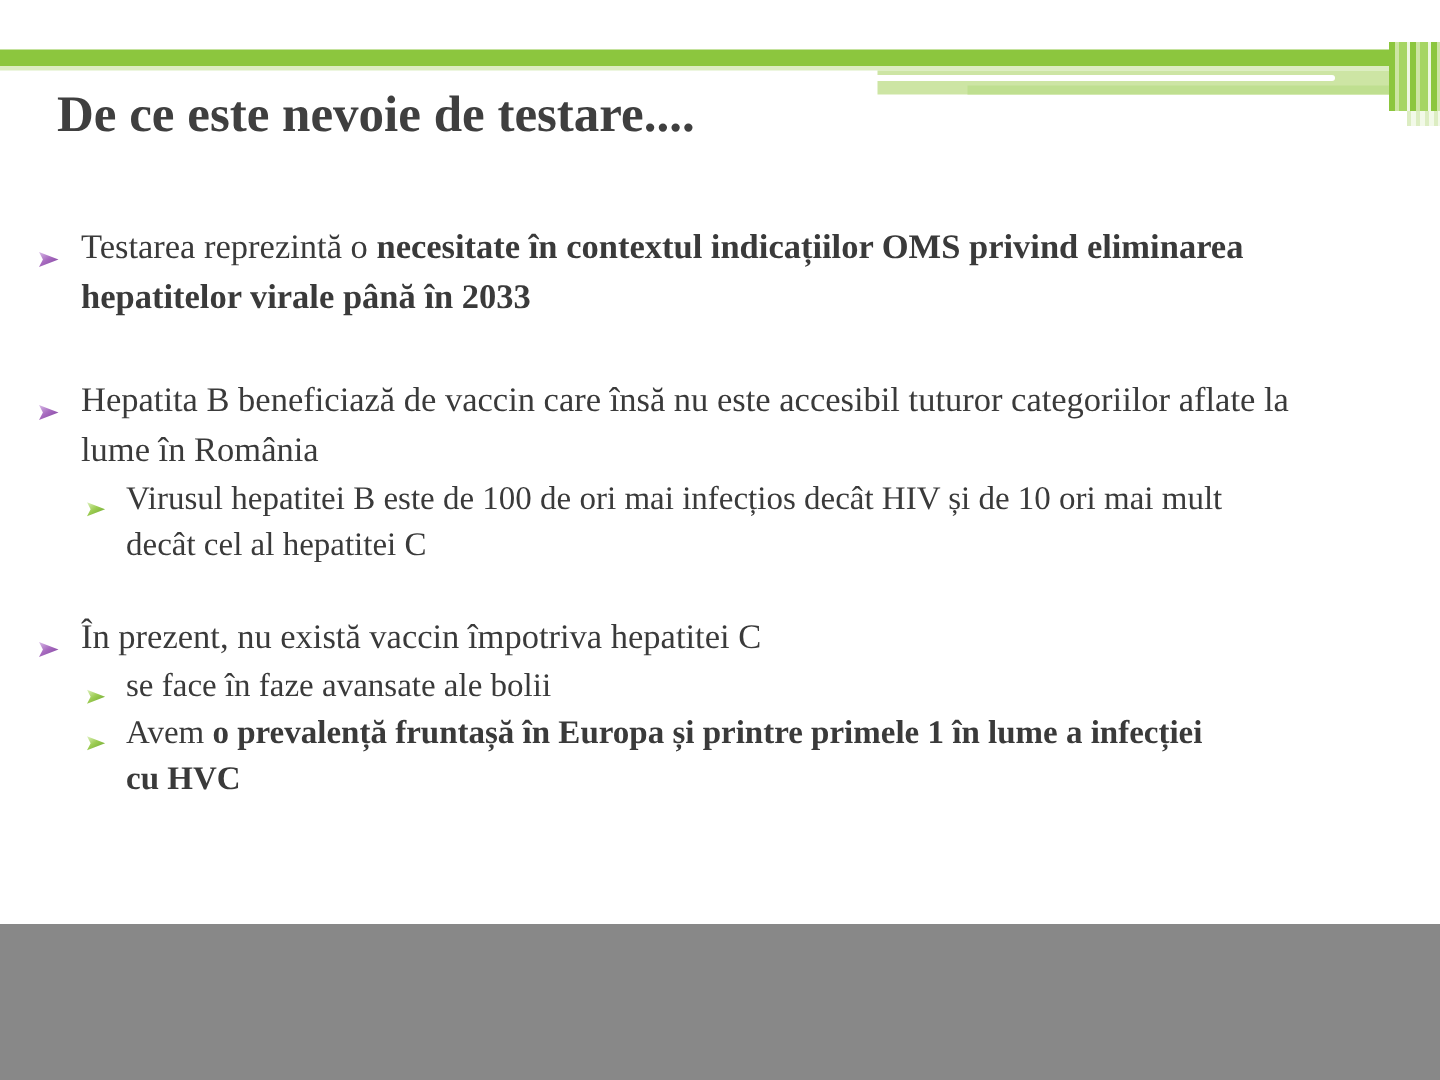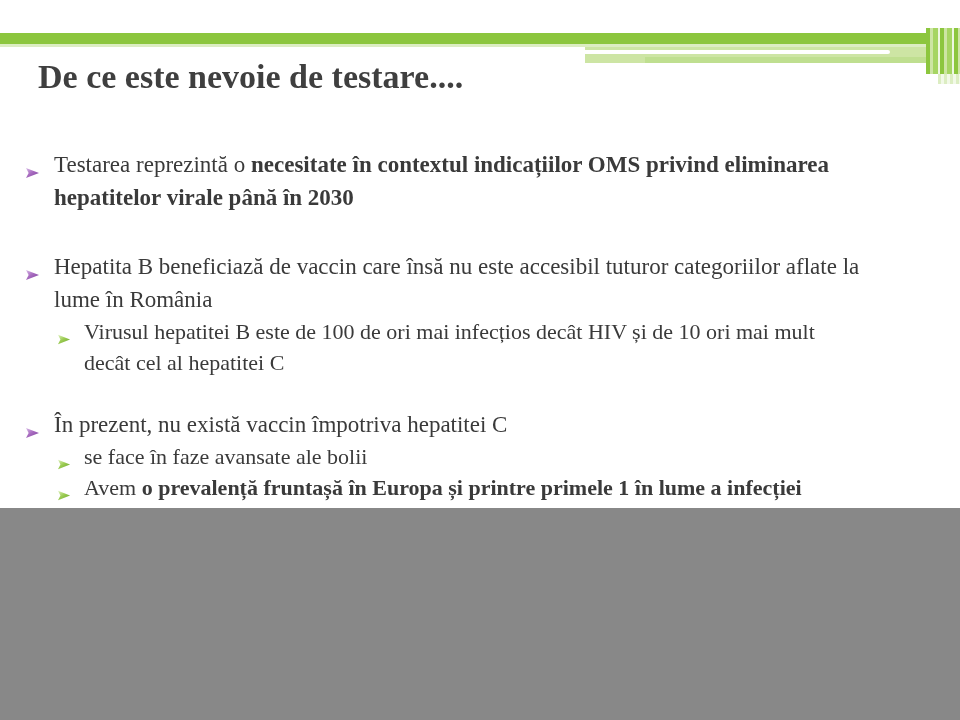--- a/index.html
+++ b/index.html
@@ -1,16 +1,16 @@
 <!DOCTYPE html>
 <html style="--accent_green: #8CC63E; --light_green: #CDE5A4; --pale_green: #DCEDC2; --stripe_dark: #A6D563; --bullet_purple: #9A5FB5; --bullet_green: #7DBE3C; --title_text: #3F3F3F; --body_text: #3A3A3A;"><head>
 <meta charset="utf-8">
 <style>
   html,body{margin:0;padding:0;background:#888;}
-  .slide{position:relative;width:960px;height:508px;background:#ffffff;overflow:hidden;
+  .slide{position:relative;width:960px;height:616px;background:#ffffff;overflow:hidden;
          font-family:"Liberation Serif","DejaVu Serif",serif;}
 
   
   .bar-main{position:absolute;left:0;top:33px;width:960px;height:11px;background:var(--accent_green);}
   .bar-fringe{position:absolute;left:0;top:44px;width:938px;height:3px;background:var(--pale_green);}
   .band-light{position:absolute;left:585px;top:47px;width:375px;height:16px;background:var(--light_green);}
   .band-light2{position:absolute;left:645px;top:57px;width:315px;height:6px;background:#BFDF90;}
   .white-line{position:absolute;left:567px;top:50px;width:323px;height:4px;background:#ffffff;border-radius:2px;}
   .stripes{position:absolute;left:926px;top:28px;width:34px;height:46px;
            background:repeating-linear-gradient(90deg,
@@ -73,21 +73,21 @@
 
   <div class="content">
 
     <div class="li l1">
       <span class="marker">
         <svg width="14" height="14" viewBox="0 0 14 14">
             <path d="M0,2 L13,7 L0,12 L2.6,7 Z" fill="url(#gp)"></path>
           </svg>
       </span>
       <div class="line"><span>Testarea reprezintă o </span><span class="b">necesitate în contextul indicațiilor OMS privind eliminarea</span></div>
-      <div class="line"><span class="b">hepatitelor virale până în 2030</span></div>
+      <div class="line"><span class="b">hepatitelor virale până în 2033</span></div>
     </div>
 
     <div class="li l1 gap-b2">
       <span class="marker">
         <svg width="14" height="14" viewBox="0 0 14 14">
             <path d="M0,2 L13,7 L0,12 L2.6,7 Z" fill="url(#gp)"></path>
           </svg>
       </span>
       <div class="line"><span>Hepatita B beneficiază de vaccin care însă nu este accesibil tuturor categoriilor aflate la</span></div>
       <div class="line"><span>lume în România</span></div>

